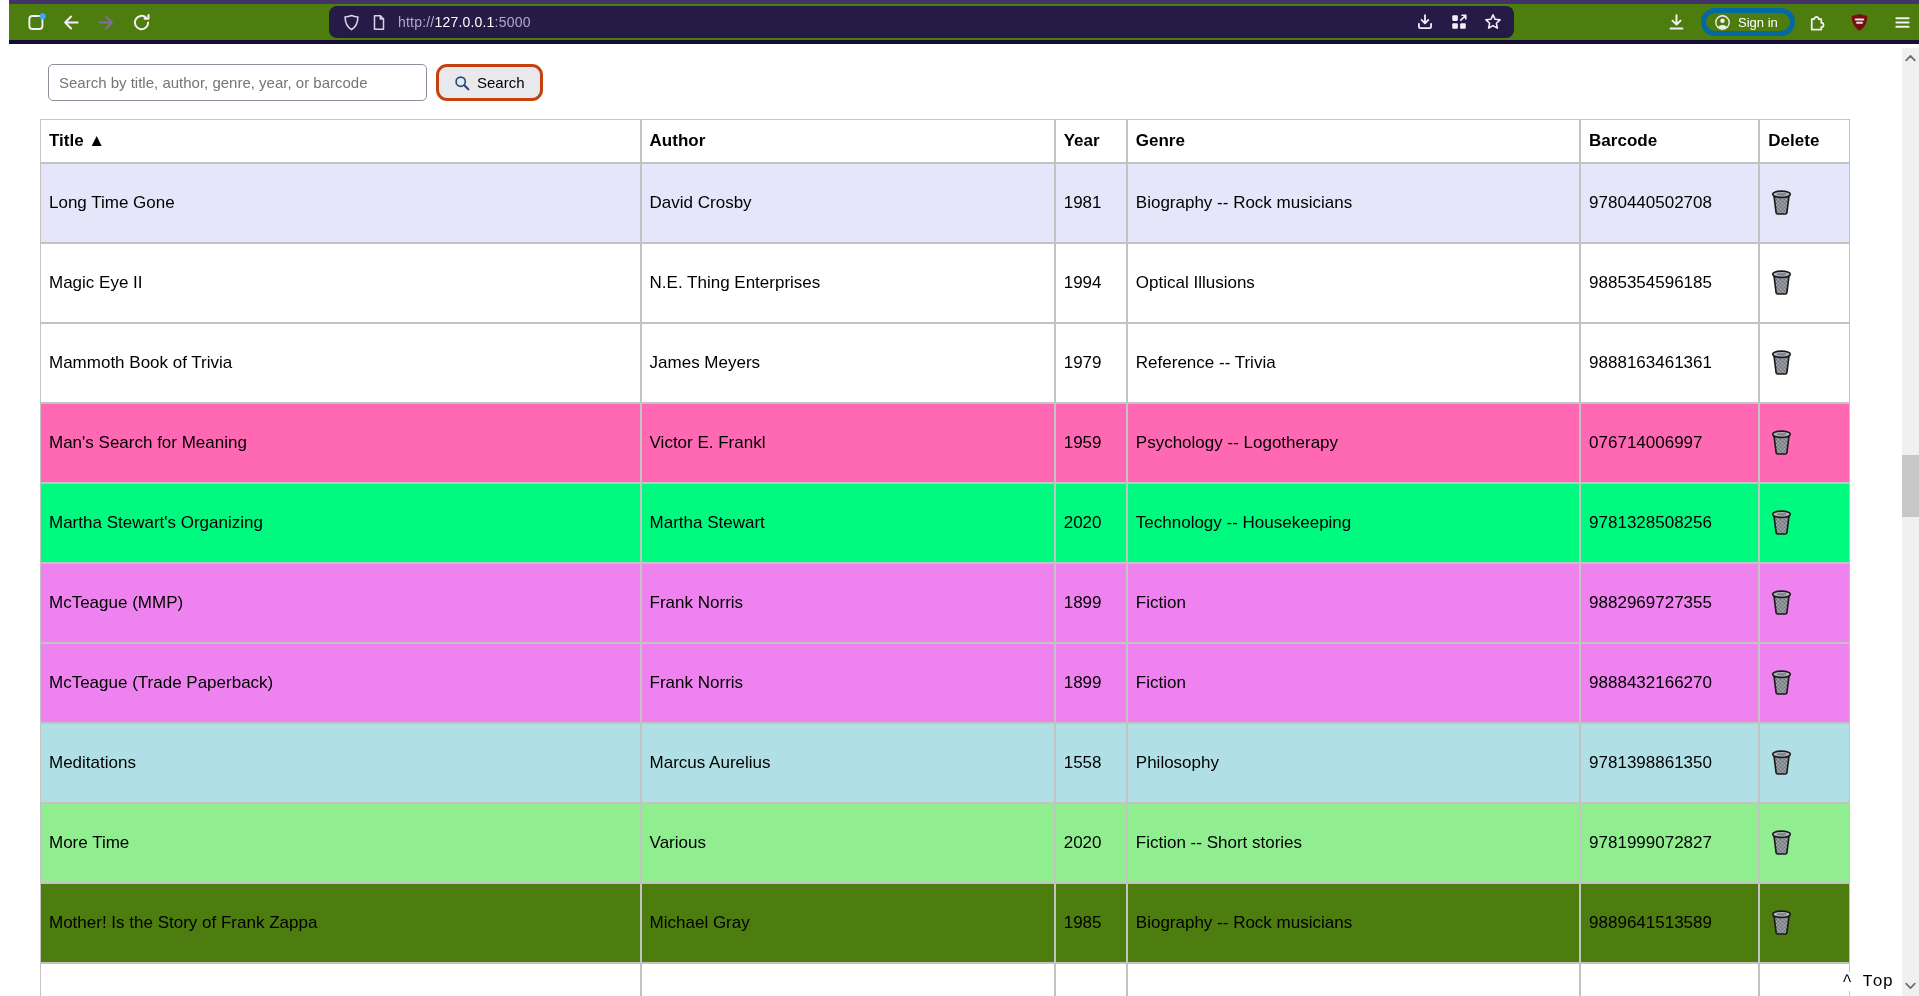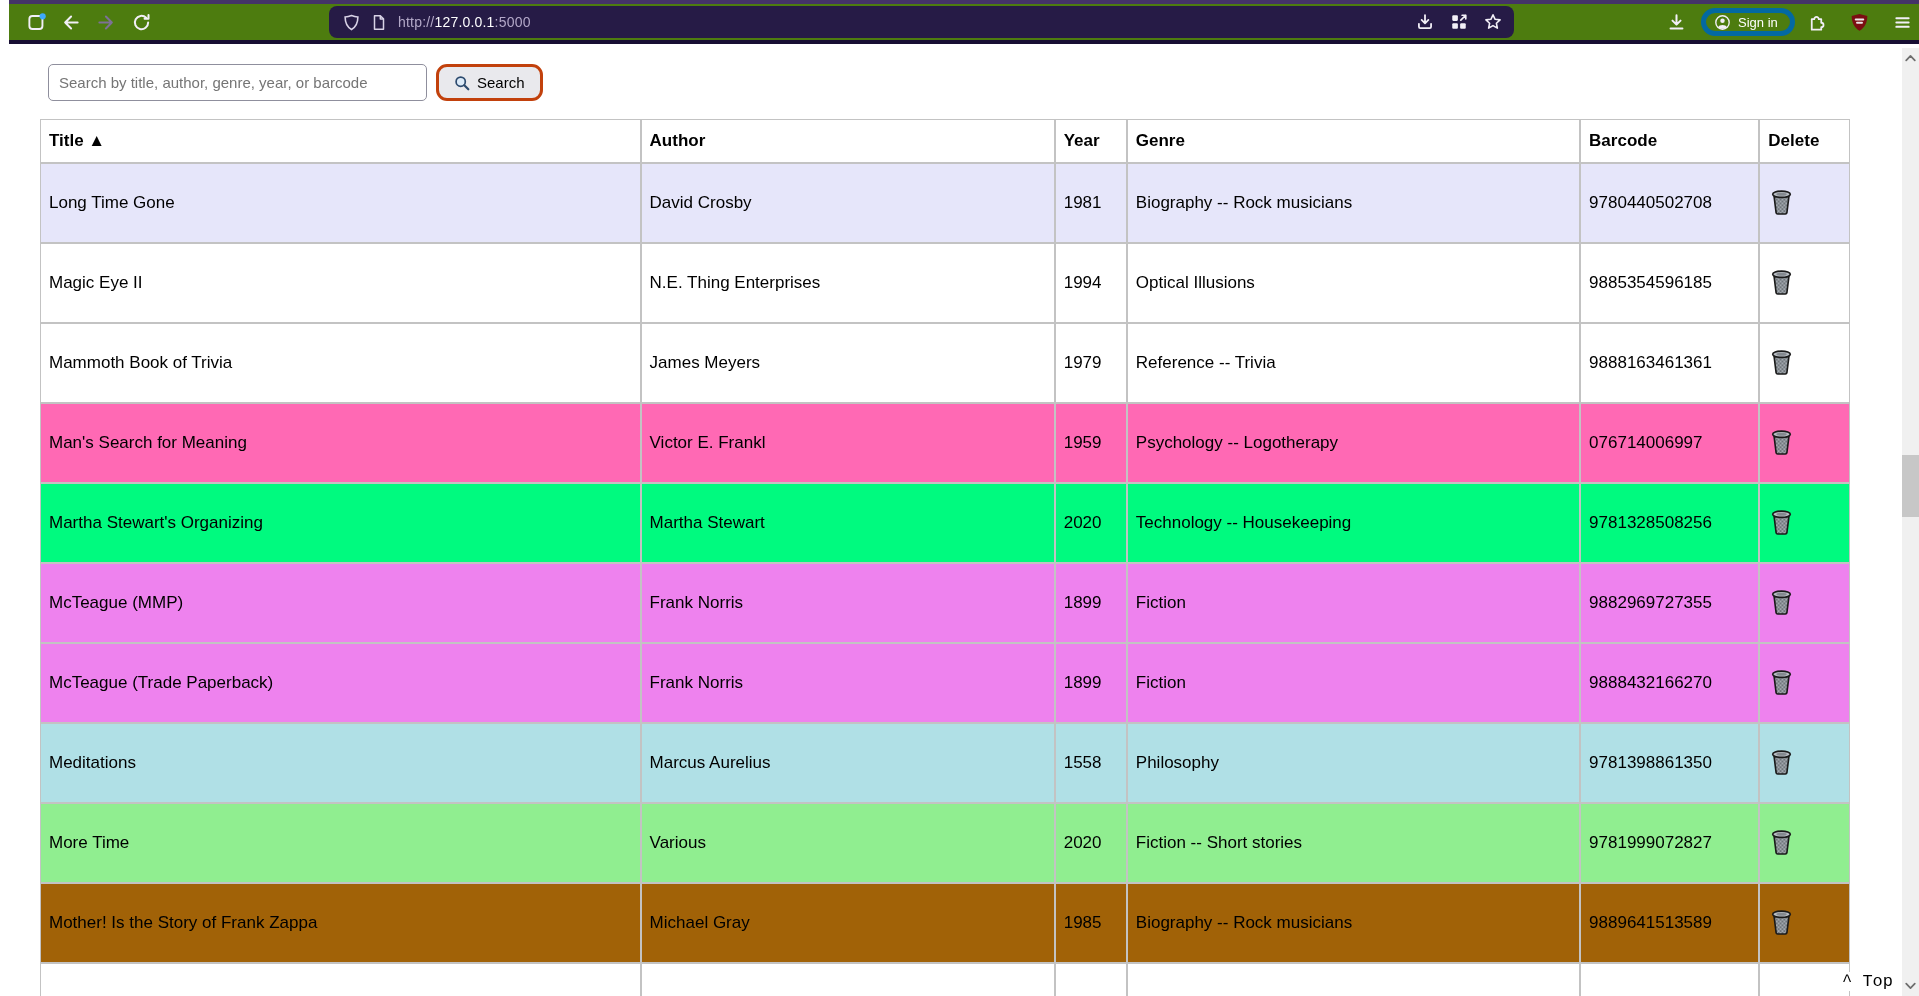--- a/index.html
+++ b/index.html
@@ -406,21 +406,21 @@
               <rect x="2" y="2" width="2" height="2" fill="#6f757b"></rect>
             </pattern>
           </defs>
           <path d="M4.3 8 L6.4 24.8 Q6.6 26 8 26 H16 Q17.4 26 17.6 24.8 L19.7 8 Z" fill="url(#hatch)" stroke="#1a1a1a" stroke-width="1.7"></path>
           <ellipse cx="12" cy="5.4" rx="9.2" ry="3.3" fill="#b9bec4" stroke="#1a1a1a" stroke-width="1.7"></ellipse>
           <ellipse cx="12" cy="5.4" rx="5.4" ry="1.6" fill="#84898f"></ellipse>
         </svg>
       </button>
     </td>
   </tr>
-        <tr style="background: #a16207;">
+        <tr style="background: #4d7c0f;">
     <td class="c-title">Mother! Is the Story of Frank Zappa</td>
     <td class="c-author">Michael Gray</td>
     <td class="c-year">1985</td>
     <td class="c-genre">Biography -- Rock musicians</td>
     <td class="c-barcode">9889641513589</td>
     <td class="c-delete">
       <button class="trash-btn" title="">
         <svg width="23" height="26" viewBox="0 0 24 27">
           <defs>
             <pattern id="hatch" width="4" height="4" patternUnits="userSpaceOnUse">

